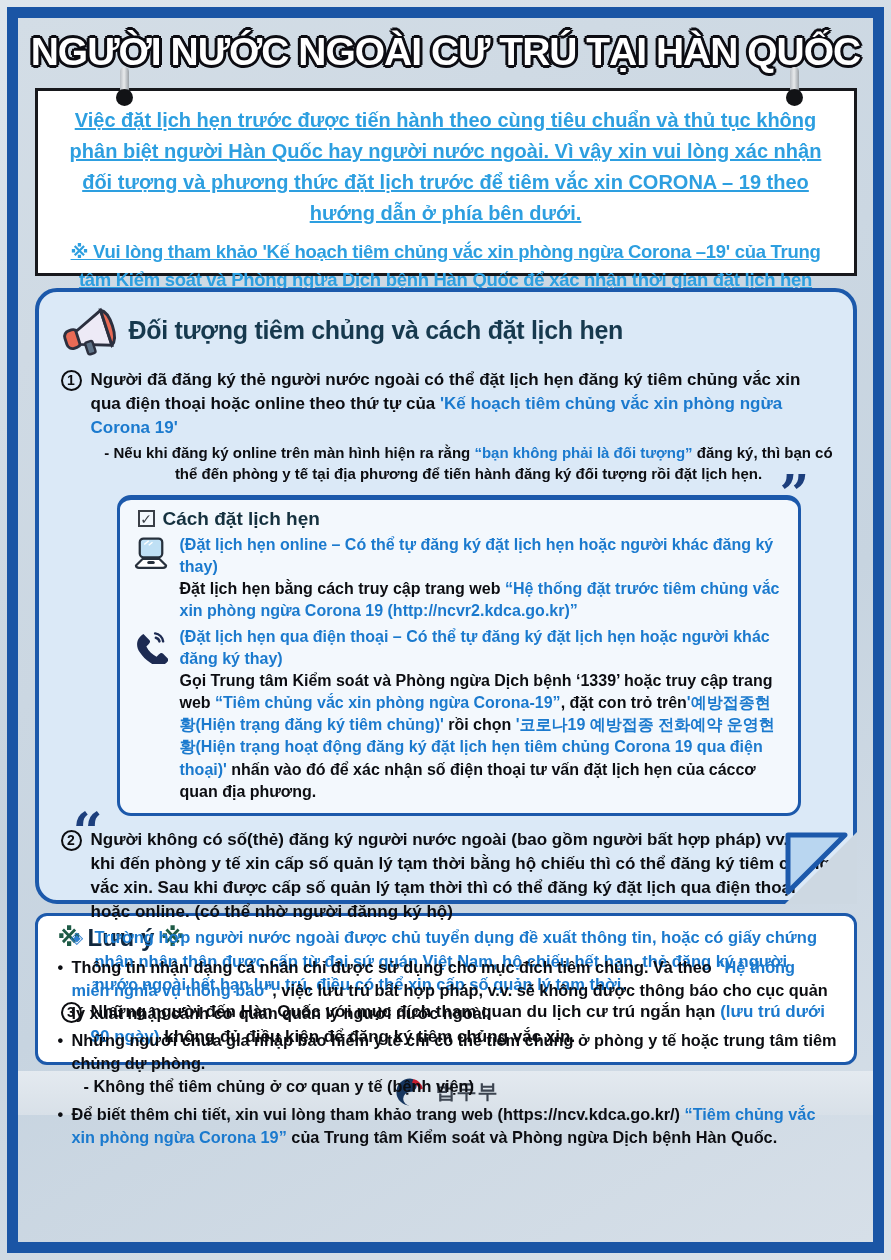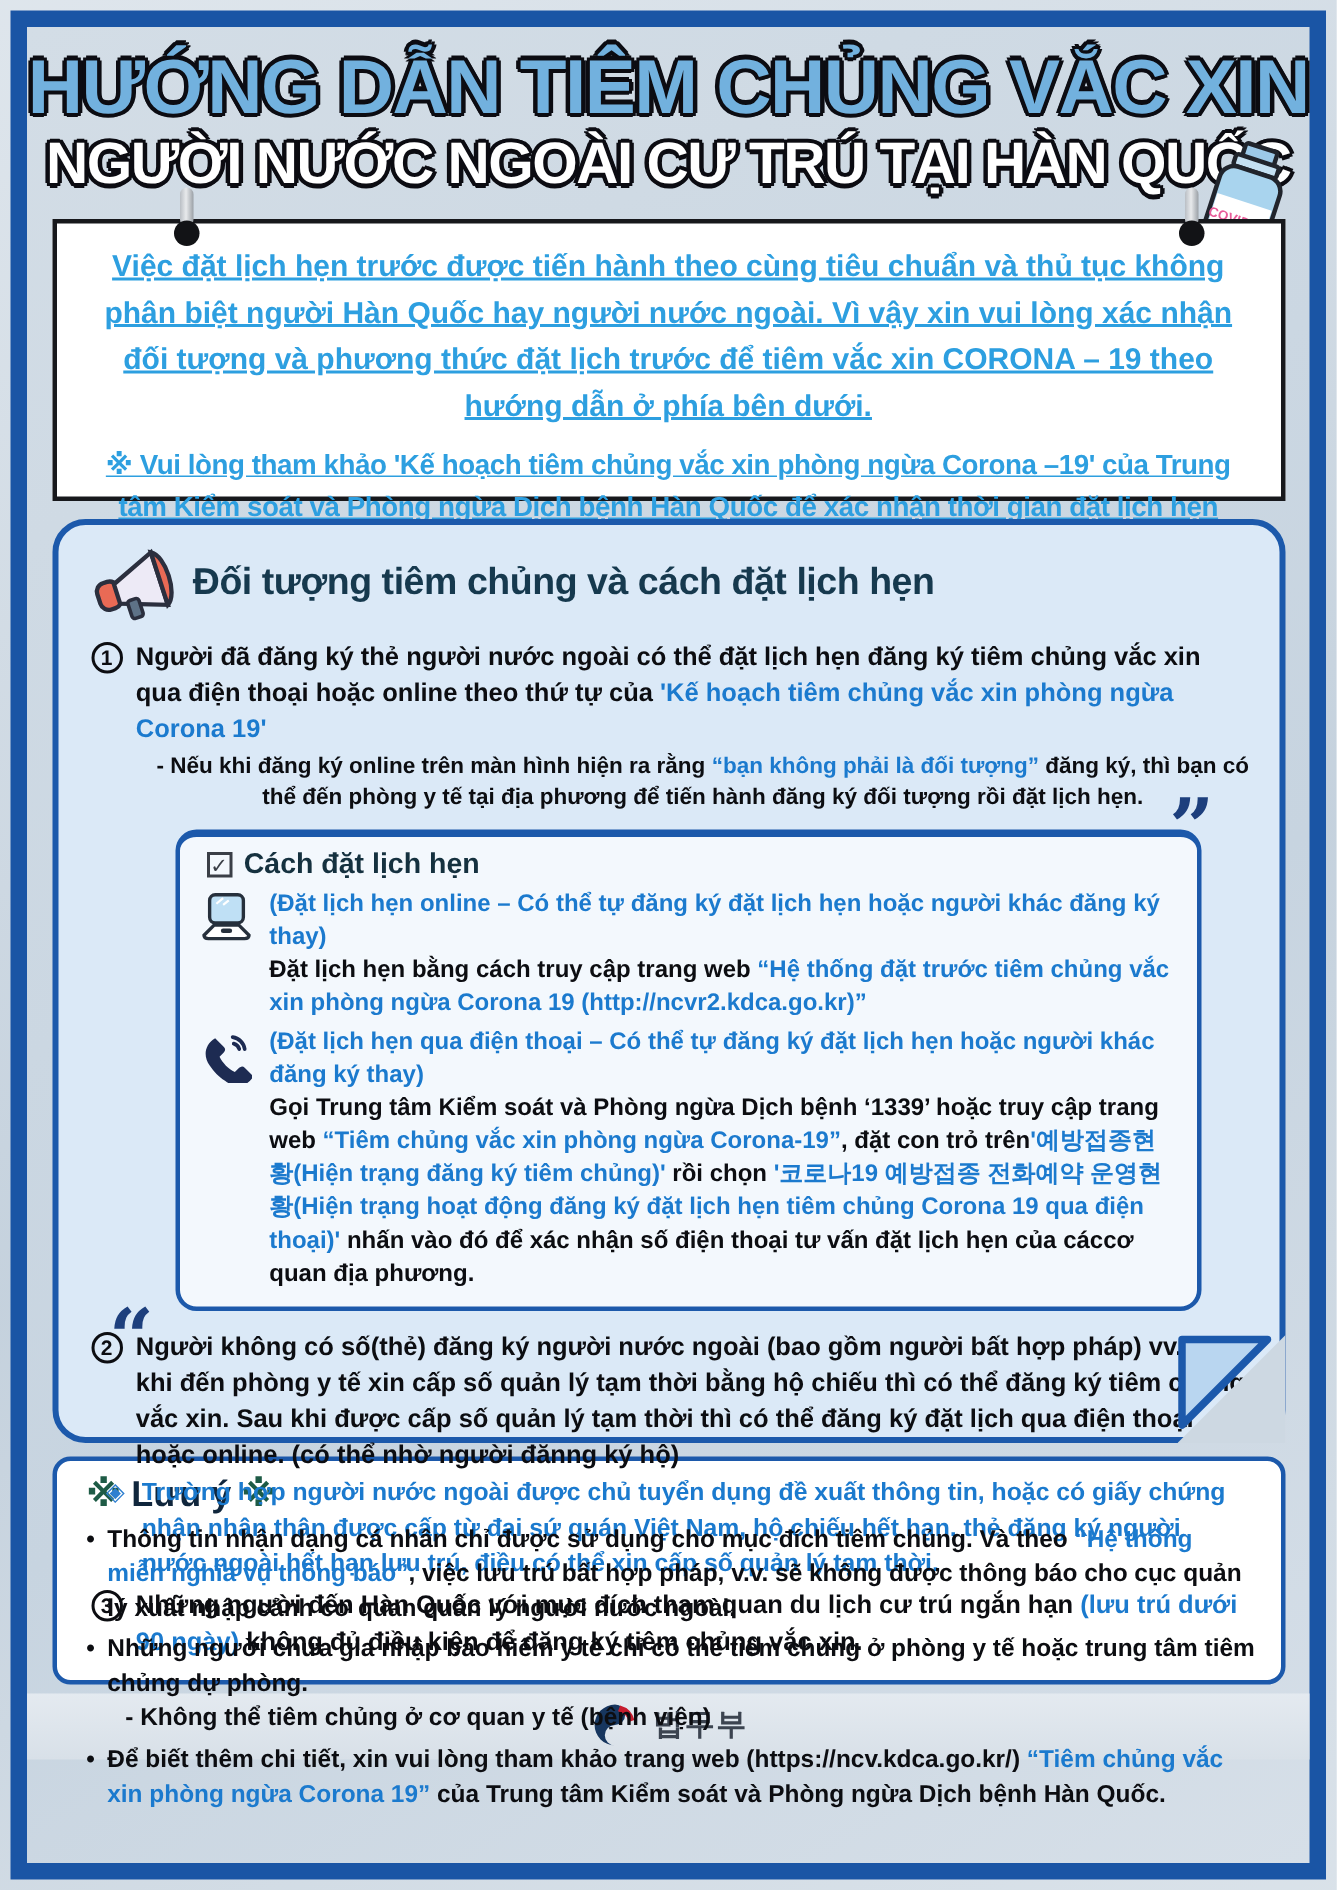--- a/index.html
+++ b/index.html
@@ -73,21 +73,20 @@
   .gov-logo { display:flex; align-items:center; gap:9px;justify-content:center; }
   .gov-logo .kr { font-size:20px; font-weight:700; color:#3c4450; letter-spacing:1px; }
 </style>
 </head>
 <body>
 
 <div class="page">
   <div class="frame">
 
     <header class="title-block">
-      <div class="t-outline t1">HƯỚNG DẪN TIÊM CHỦNG VẮC XIN</div>
       <div class="t-outline t3">NGƯỜI NƯỚC NGOÀI CƯ TRÚ TẠI HÀN QUỐC</div>
       <span class="snowflake">❄</span>
       <svg class="vial" width="62" height="104" viewBox="0 0 62 104">
         <rect x="20" y="2" width="22" height="10" rx="2" fill="#9cc9e8" stroke="#20242c" stroke-width="3"></rect>
         <rect x="16" y="11" width="30" height="8" rx="2" fill="#c4e0f2" stroke="#20242c" stroke-width="3"></rect>
         <rect x="10" y="19" width="42" height="80" rx="10" fill="#a9d4ee" stroke="#20242c" stroke-width="3"></rect>
         <rect x="12" y="40" width="38" height="26" fill="#ffffff"></rect>
         <text x="31" y="56" text-anchor="middle" font-size="9" font-weight="bold" fill="#e85d9a">COVID-19</text>
       </svg>
     </header>

